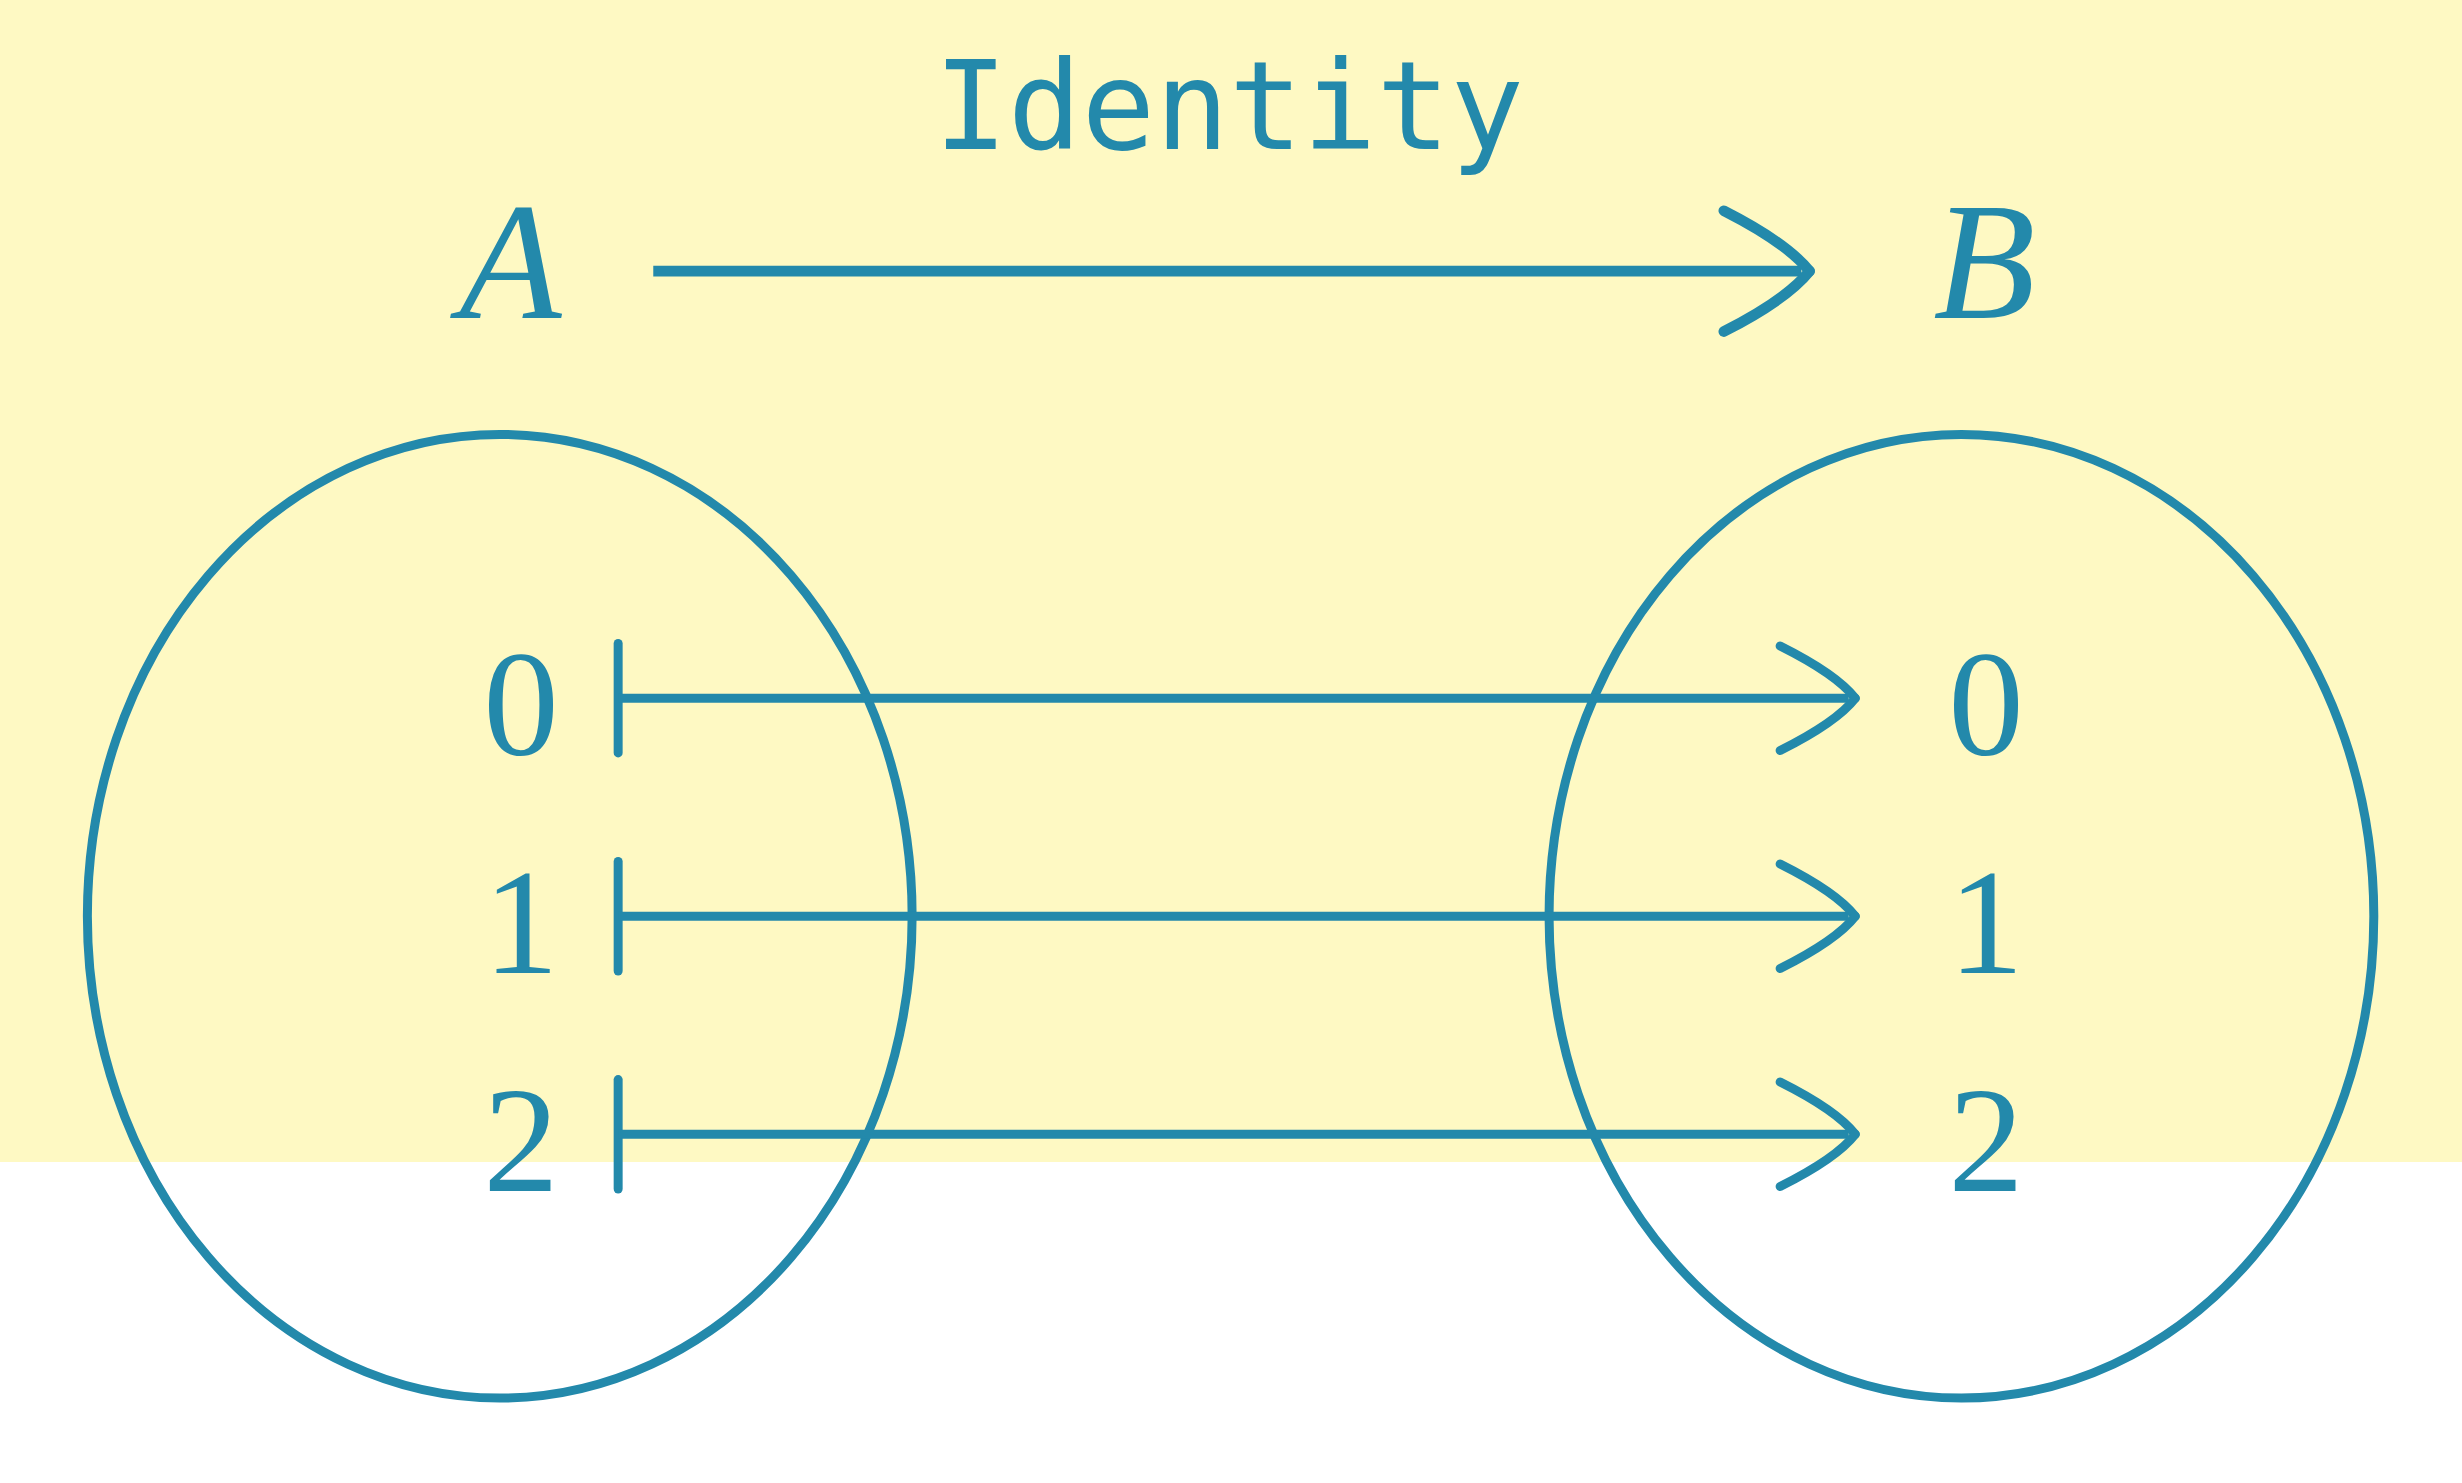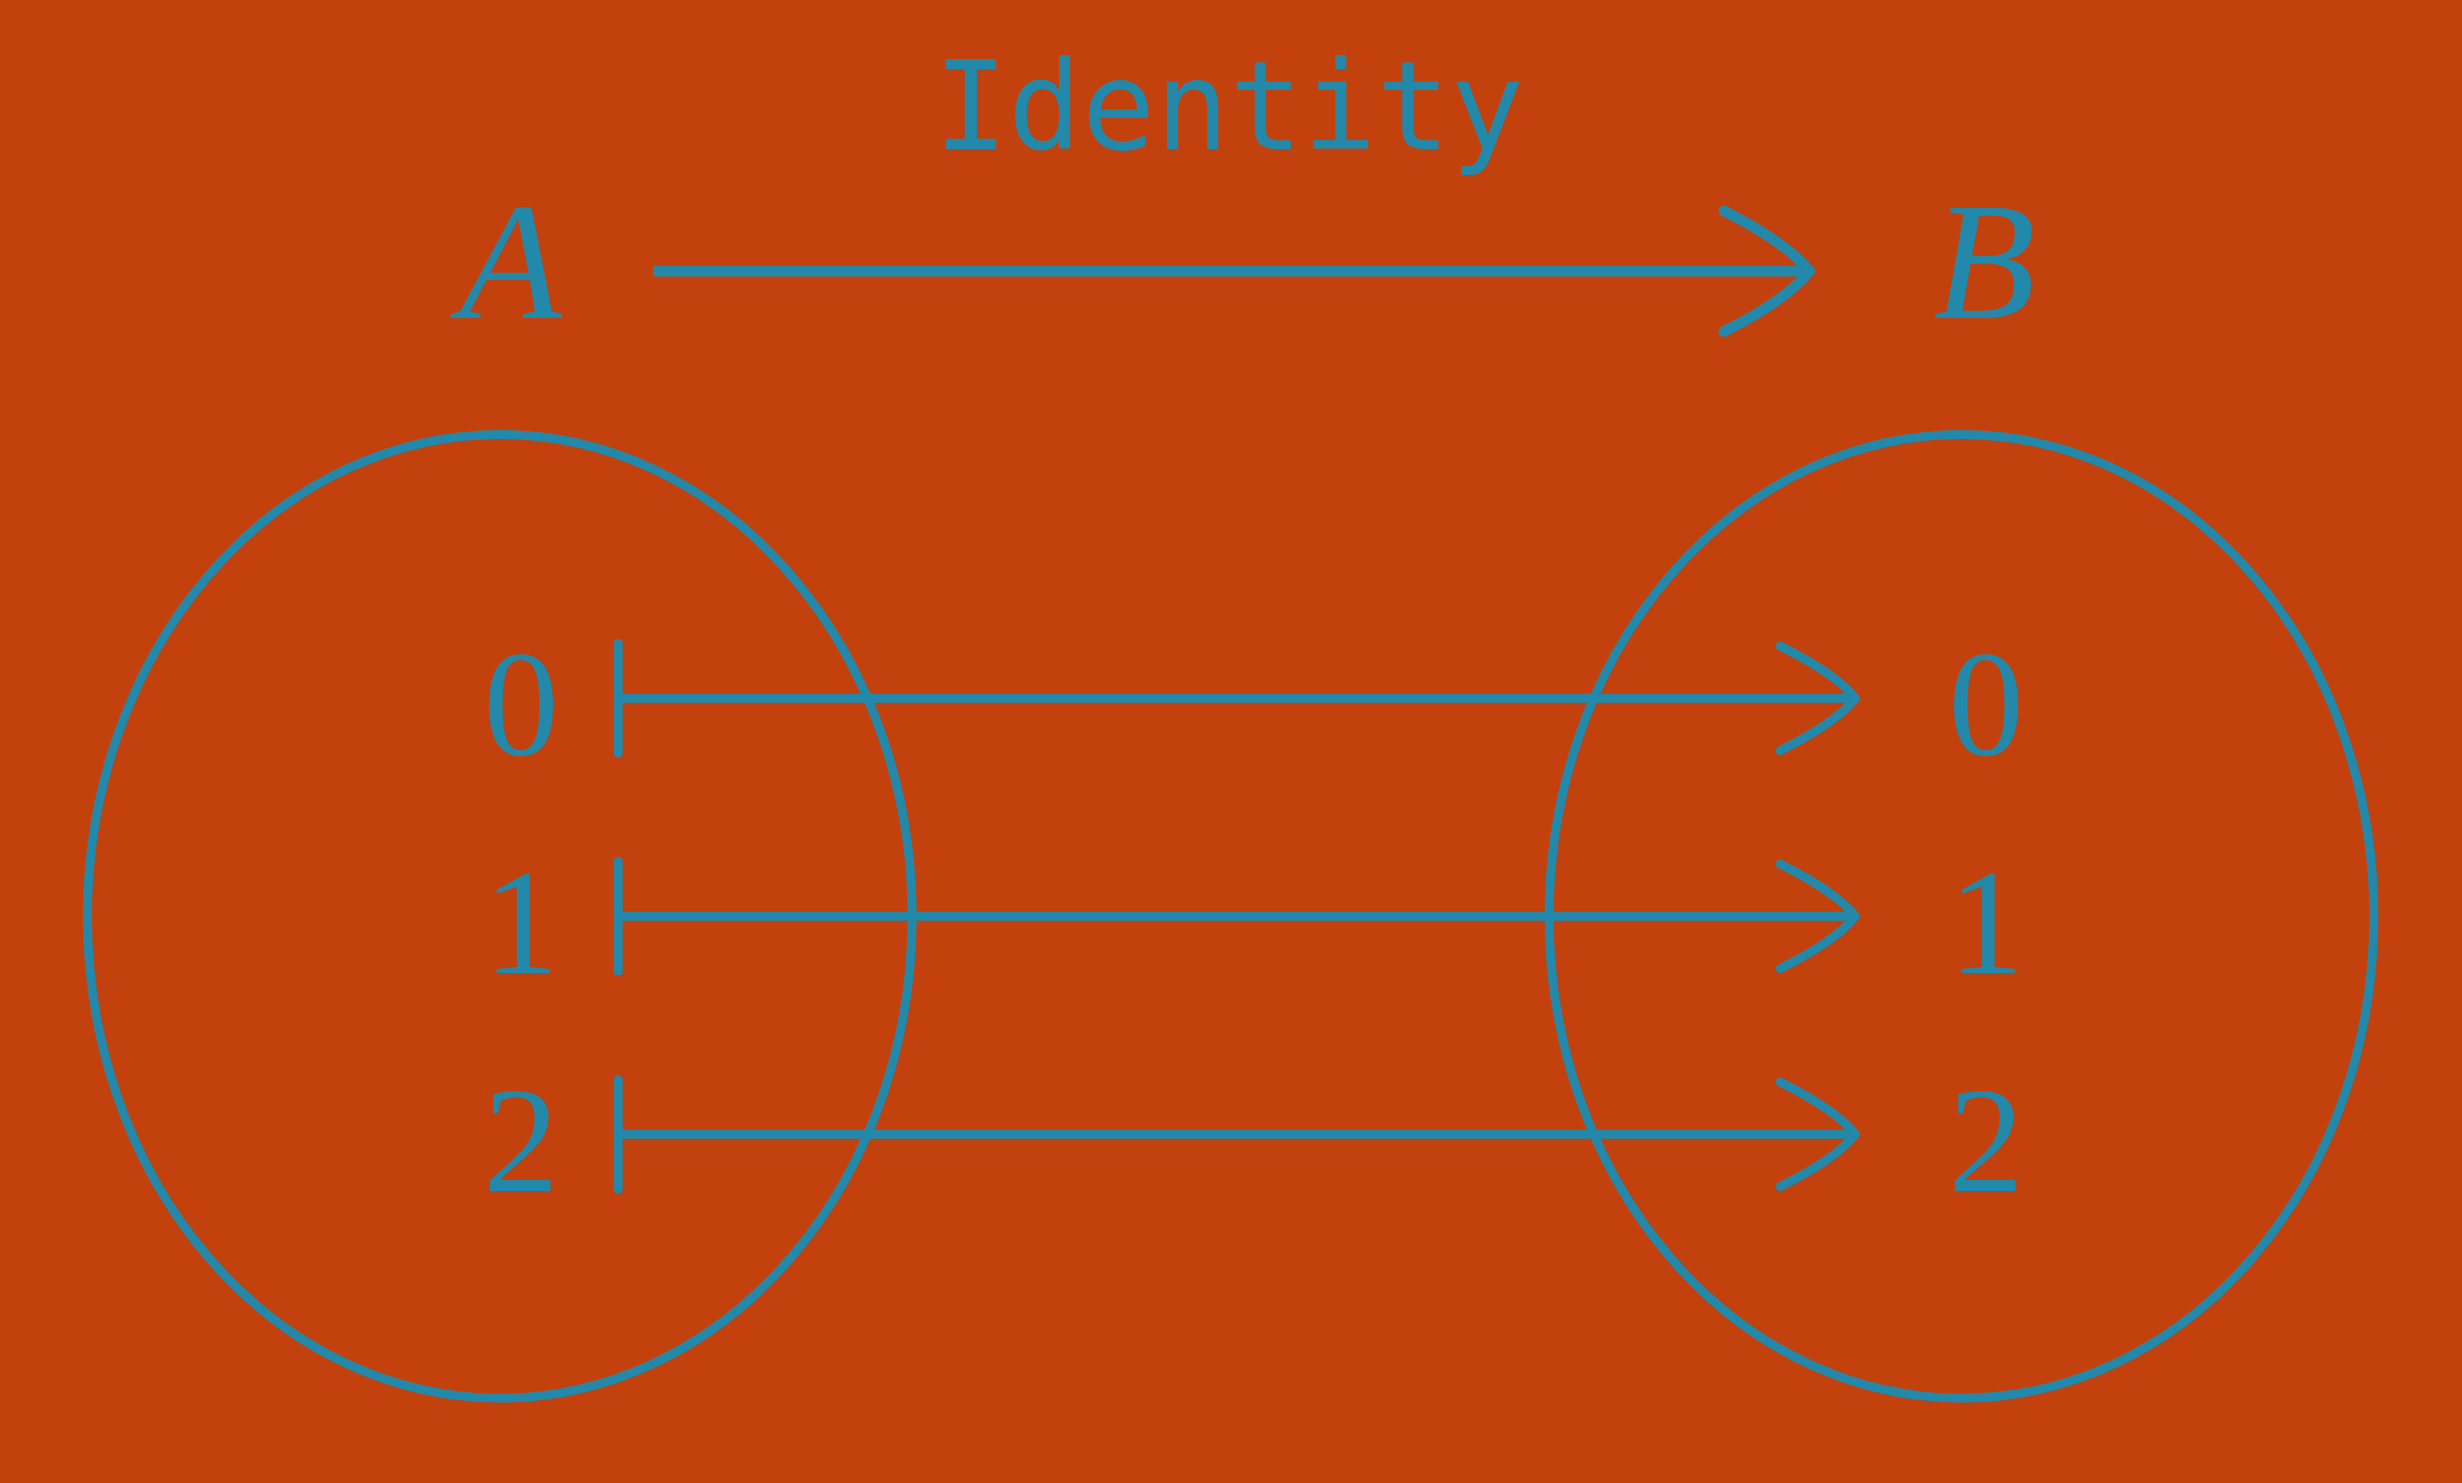--- a/index.html
+++ b/index.html
@@ -10,22 +10,22 @@
   }
   body {
     width: 2462px;
     height: 1483px;
     font-family: "Liberation Serif", "DejaVu Serif", serif;
     overflow: hidden;
   }
   #diagram-root {
     position: relative;
     width: 2462px;
-    height: 1483px;
-    background: #c2410c;
+    height: 1162px;
+    background: #fef9c3;
   }
   svg#diagram-svg {
     position: absolute;
     left: 0;
     top: 0;
     width: 2462px;
     height: 1483px;
     display: block;
   }
   .math-italic {

